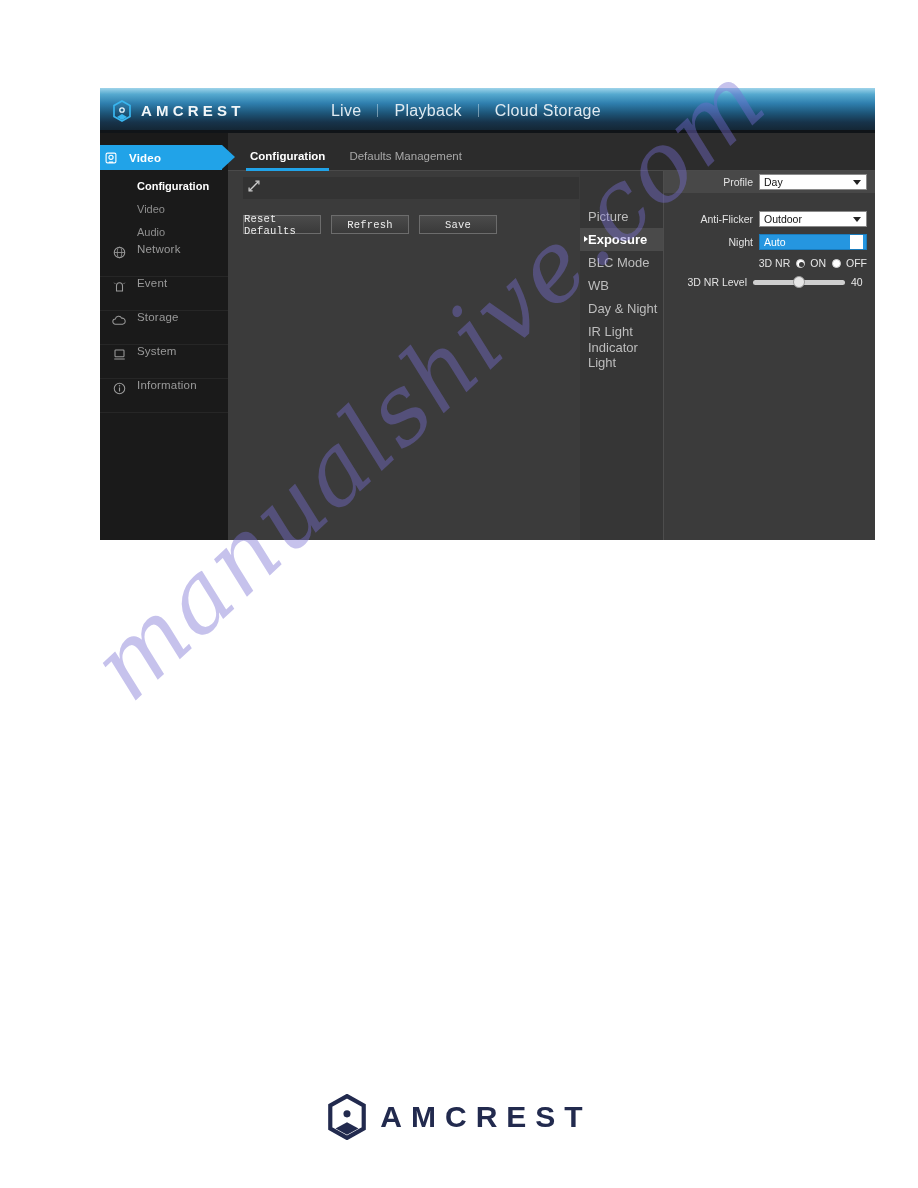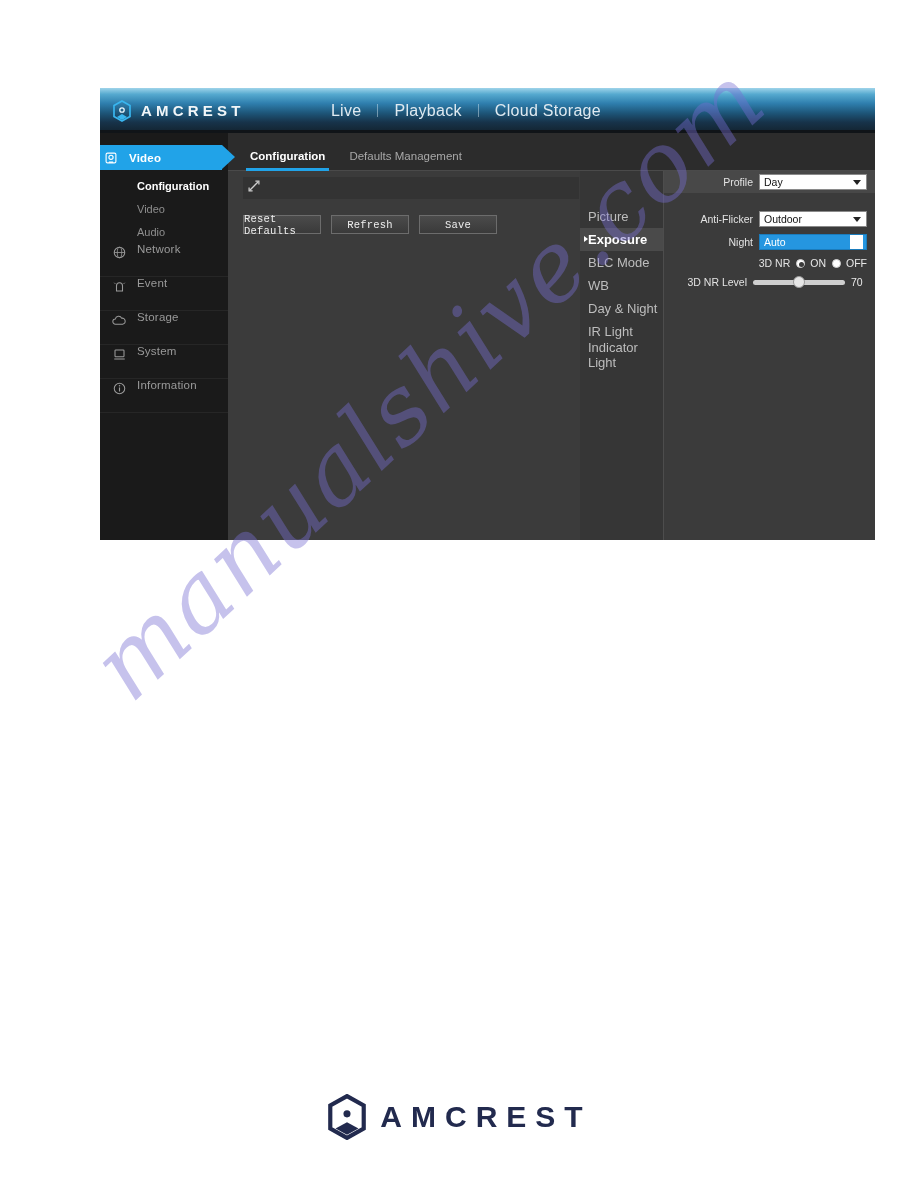--- a/index.html
+++ b/index.html
@@ -554,21 +554,21 @@
                 <span class="radio-lbl">OFF</span>
               </div>
             </div>
 
             <div class="row">
               <span class="lbl">3D NR Level</span>
               <div class="slider-wrap">
                 <span class="track">
                   <span class="knob"></span>
                 </span>
-                <span class="sval">70</span>
+                <span class="sval">40</span>
               </div>
             </div>
 
           </div>
         </div>
 
       </div>
     </div>
   </div>
 </div>

